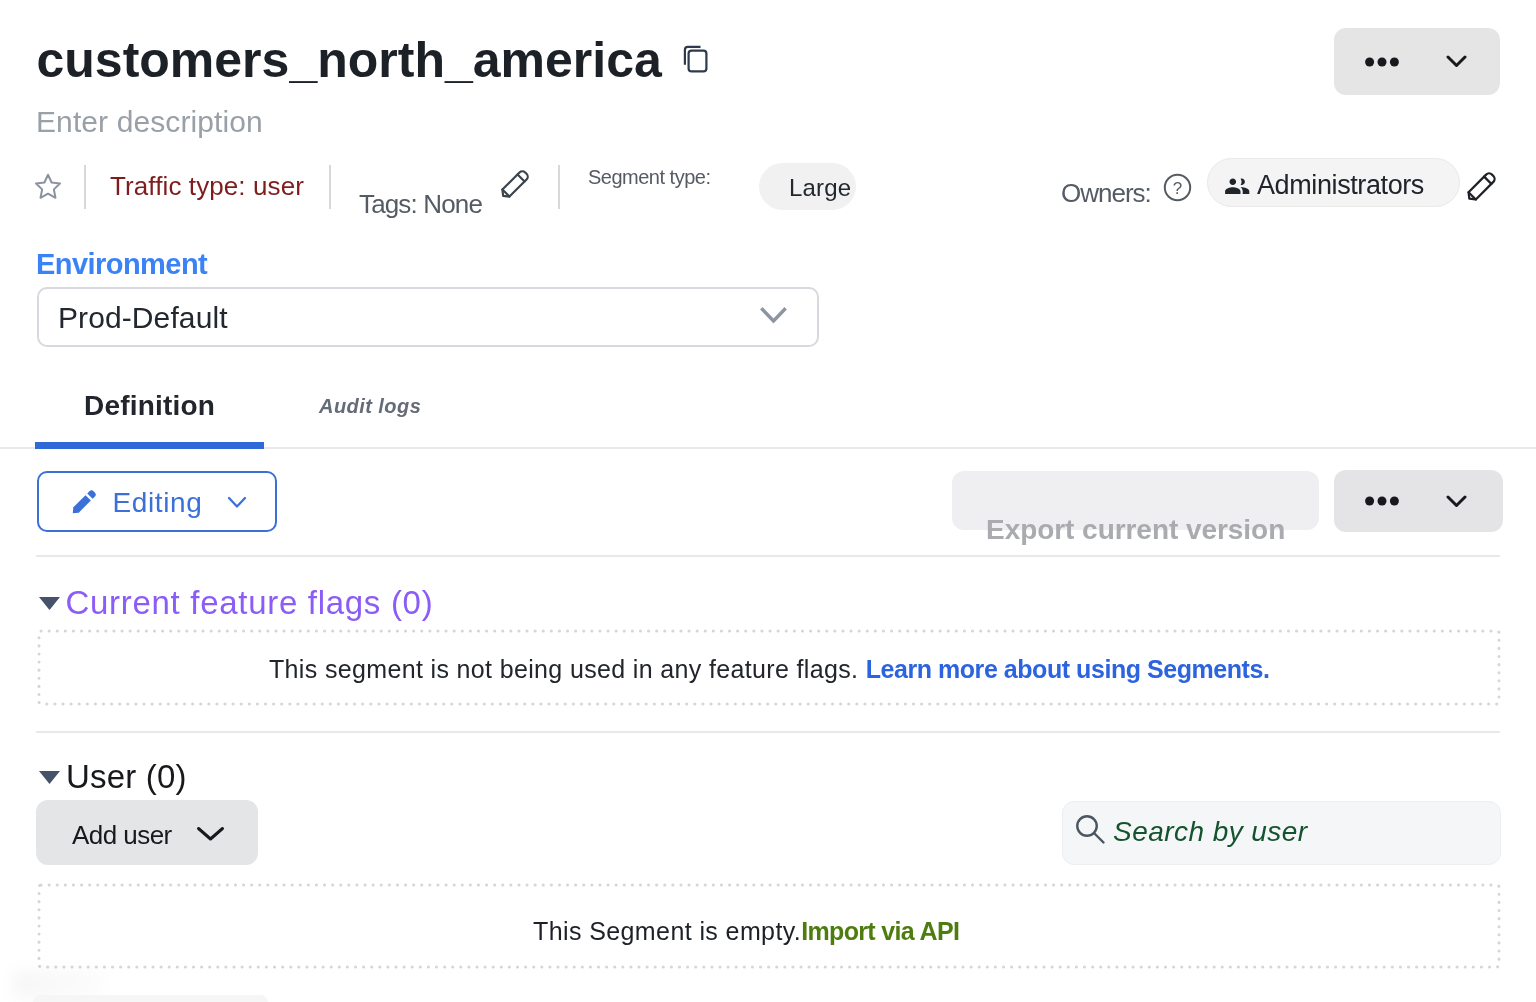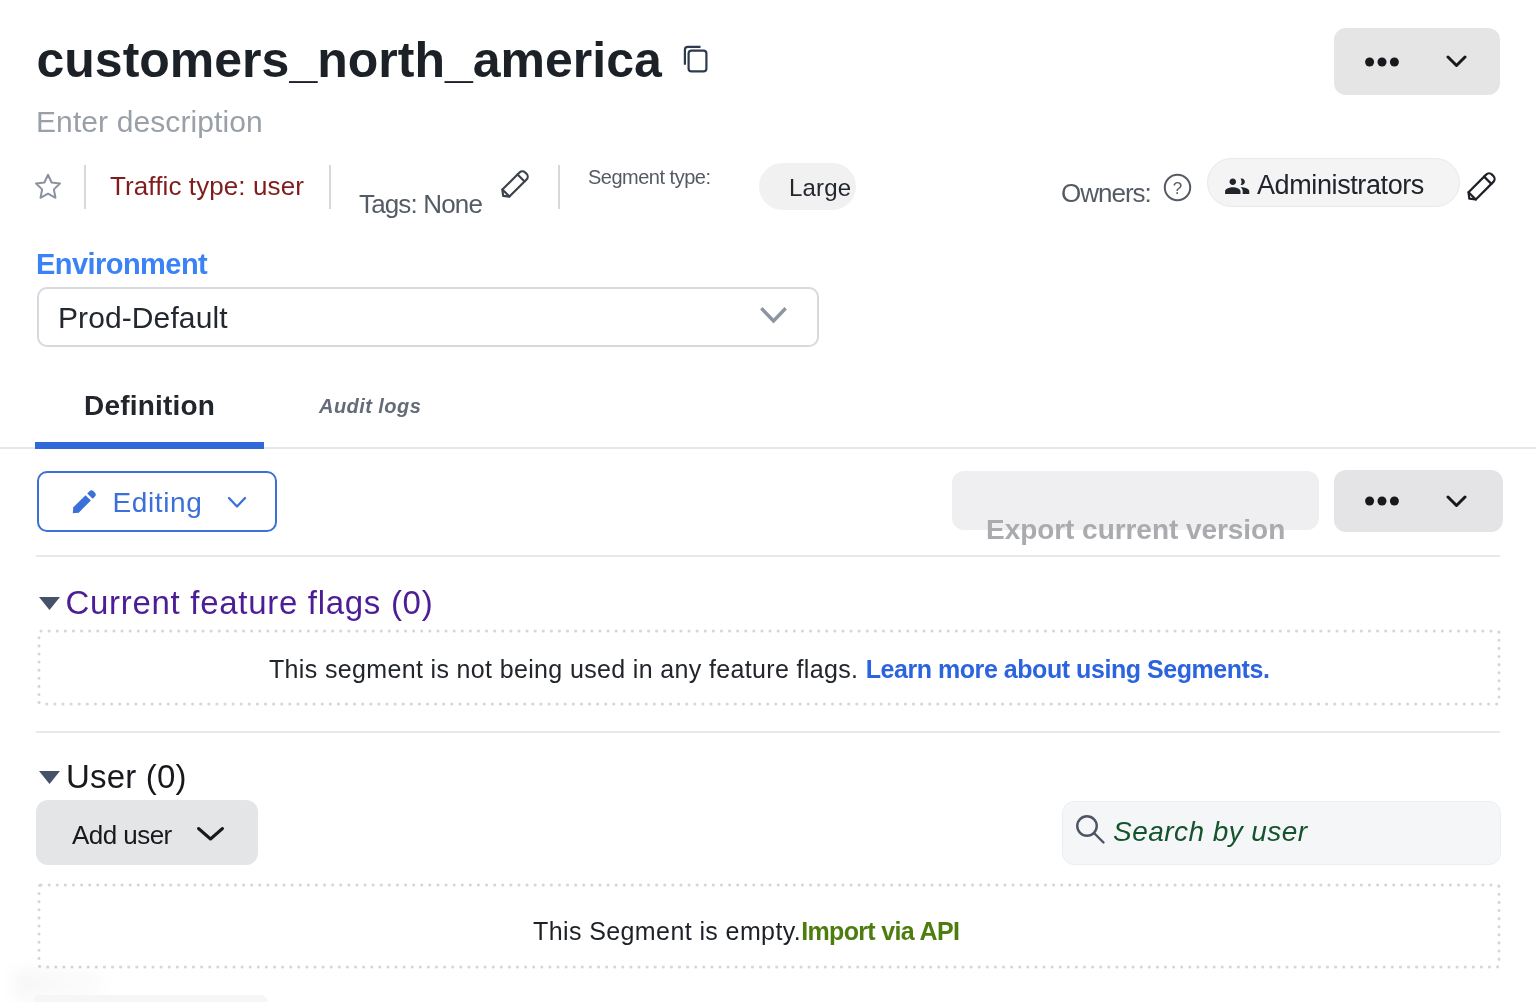--- a/index.html
+++ b/index.html
@@ -100,21 +100,21 @@
 </svg>
 <svg class="abs" style="left:1446px; top:495px;" width="21" height="13" viewBox="0 0 21 13" fill="none">
   <path d="M2 2 L10.5 10.5 L19 2" stroke="#17191c" stroke-width="3" stroke-linecap="round" stroke-linejoin="round"></path>
 </svg>
 
 <div class="abs" style="left:36px; top:555px; width:1464px; height:2px; background:#e9e9ea;"></div>
 
 <svg class="abs" style="left:38px; top:596px;" width="23" height="15" viewBox="0 0 23 15">
   <path d="M1 1 H22 L11.5 14 Z" fill="#46526a"></path>
 </svg>
-<div class="abs" style="left:65.5px; top:586px; font-size:33px; color:#4c1d95; letter-spacing:0.7px; line-height:33px;">Current feature flags (0)</div>
+<div class="abs" style="left:65.5px; top:586px; font-size:33px; color:#8b5cf6; letter-spacing:0.7px; line-height:33px;">Current feature flags (0)</div>
 
 <svg class="abs" style="left:37px; top:629px;" width="1464" height="77" viewBox="0 0 1464 77" fill="none">
   <rect x="2" y="2" width="1460" height="73" rx="2" stroke="#d5d6d8" stroke-width="3" stroke-dasharray="0.1 8" stroke-linecap="round"></rect>
 </svg>
 <div class="abs" style="left:269px; top:656.5px; font-size:25px; color:#22262c; letter-spacing:0.35px; line-height:25px;">This segment is not being used in any feature flags.&nbsp;<span style="font-weight:700; color:#2c63df; letter-spacing:-0.45px;">Learn more about using Segments.</span></div>
 
 <div class="abs" style="left:36px; top:731px; width:1464px; height:2px; background:#e9e9ea;"></div>
 
 <svg class="abs" style="left:38px; top:770px;" width="23" height="15" viewBox="0 0 23 15">
   <path d="M1 1 H22 L11.5 14 Z" fill="#46526a"></path>

